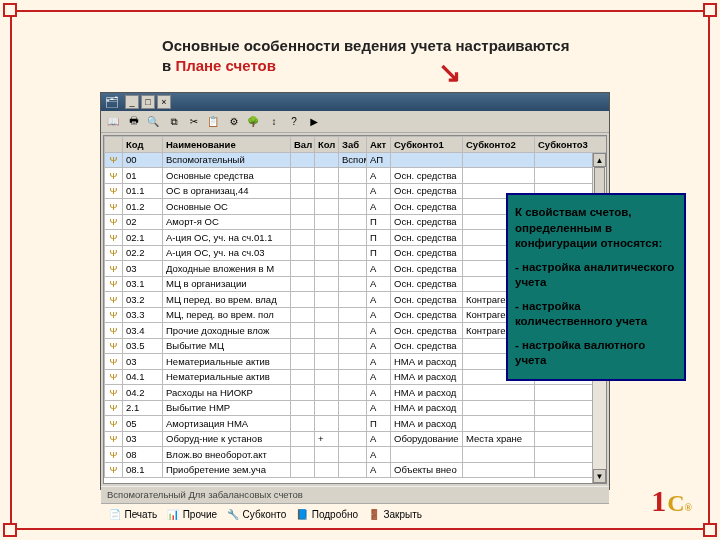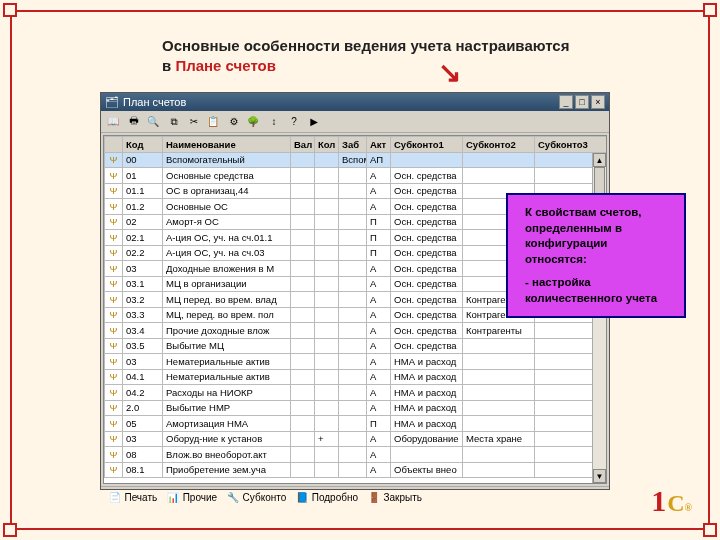--- a/index.html
+++ b/index.html
@@ -89,22 +89,22 @@
   .scrollbar-v .arr { position: absolute; left:0; right:0; height:14px; background:#d7d3c8; border:1px solid #888; display:flex; align-items:center; justify-content:center; font-size:8px;}
   .scrollbar-v .arr.up{top:0;} .scrollbar-v .arr.dn{bottom:0;}
   .bottombar {
     height: 22px; display: flex; align-items: center; gap: 10px;
     padding: 0 8px; border-top: 1px solid #aaa;
     font-size: 10px;
   }
   .bottombar span { display:flex; align-items:center; gap:3px;}
   .callout {
     position: absolute; top: 193px; left: 506px; width: 180px;
-    background: #d946ef; border: 2px solid #000080;
-    padding: 10px 17px; font-size: 11.5px; line-height: 1.35;
+    background: #0f766e; border: 2px solid #000080;
+    padding: 10px 7px; font-size: 11.5px; line-height: 1.35;
     font-weight: bold; color: #000;
   }
   .callout p { margin-bottom: 8px; }
   .callout p:last-child { margin-bottom: 0; }
   .callout .sub { font-weight: bold; }
   .logo {
     position: absolute; bottom: 22px; right: 28px;
     font-family: "Times New Roman", serif;
     font-size: 24px; font-weight: bold; color: #d4a017;
     display: flex; align-items: baseline;
@@ -125,21 +125,20 @@
 <div class="corner br"></div>
 
 <div class="heading">
   <span>Основные особенности ведения учета настраиваются в </span><span class="hl">Плане счетов</span>
 </div>
 <div class="arrow"><span class="a1">↘</span></div>
 
 <div class="window">
   <div class="titlebar">
     <span style="margin-right:4px">🗂</span>
-    <span class="t">План счетов</span>
     <div class="tbtn">_</div>
     <div class="tbtn">□</div>
     <div class="tbtn">×</div>
   </div>
   <div class="toolbar">
     <span class="tool">📖</span>
     <span class="tool">🖶</span>
     <span class="tool">🔍</span>
     <span class="tool">⧉</span>
     <span class="tool">✂</span>
@@ -366,21 +365,21 @@
             <td></td>
             <td></td>
             <td></td>
             <td>А</td>
             <td>НМА и расход</td>
             <td></td>
             <td></td>
           </tr>
           <tr>
             <td class="marker">Ψ</td>
-            <td>2.0</td>
+            <td>2.1</td>
             <td>Выбытие НМР</td>
             <td></td>
             <td></td>
             <td></td>
             <td>А</td>
             <td>НМА и расход</td>
             <td></td>
             <td></td>
           </tr>
           <tr>
@@ -431,32 +430,37 @@
             <td></td>
             <td></td>
           </tr>
         </tbody>
     </table>
     <div class="scrollbar-v">
       <div class="arr up">▲</div>
       <div class="thumb"></div>
       <div class="arr dn">▼</div>
     </div>
+  </div>
+  <div class="infobar">
+    <span>Вспомогательный   Для забалансовых счетов</span>
   </div>
   <div class="bottombar">
     <span>📄<span>Печать</span></span>
     <span>📊<span>Прочие</span></span>
     <span>🔧<span>Субконто</span></span>
     <span>📘<span>Подробно</span></span>
     <span>🚪<span>Закрыть</span></span>
   </div>
 </div>
 
 <div class="callout">
   <p>К свойствам счетов, определенным в конфигурации относятся:</p>
+  <p class="sub"> - настройка аналитического  учета</p>
   <p class="sub"> - настройка количественного учета</p>
+  <p class="sub"> - настройка валютного учета</p>
 </div>
 
 <div class="logo">
   <span class="one">1</span>
     <span>С</span>
     <span style="font-size:10px;vertical-align:super">®</span>
 </div>
 
 </body></html>

